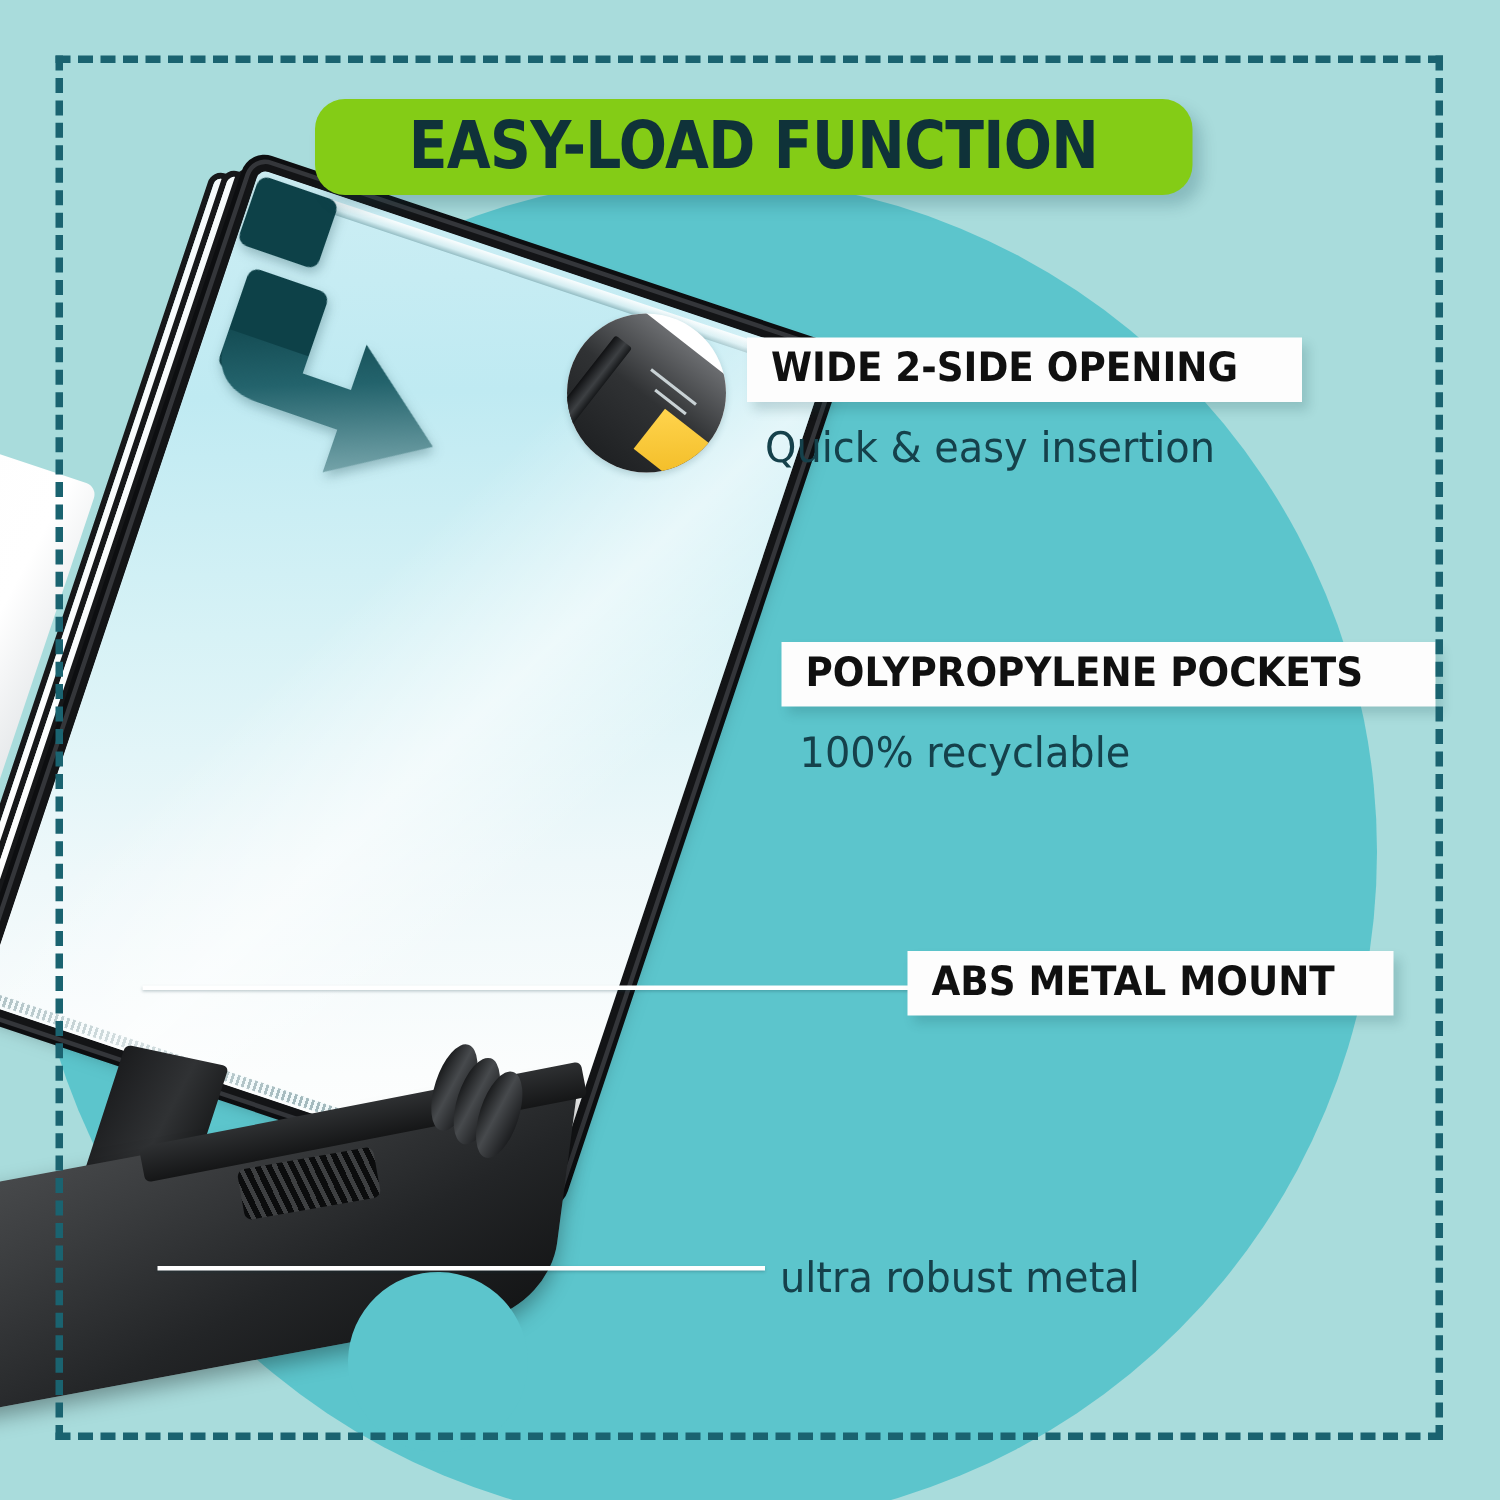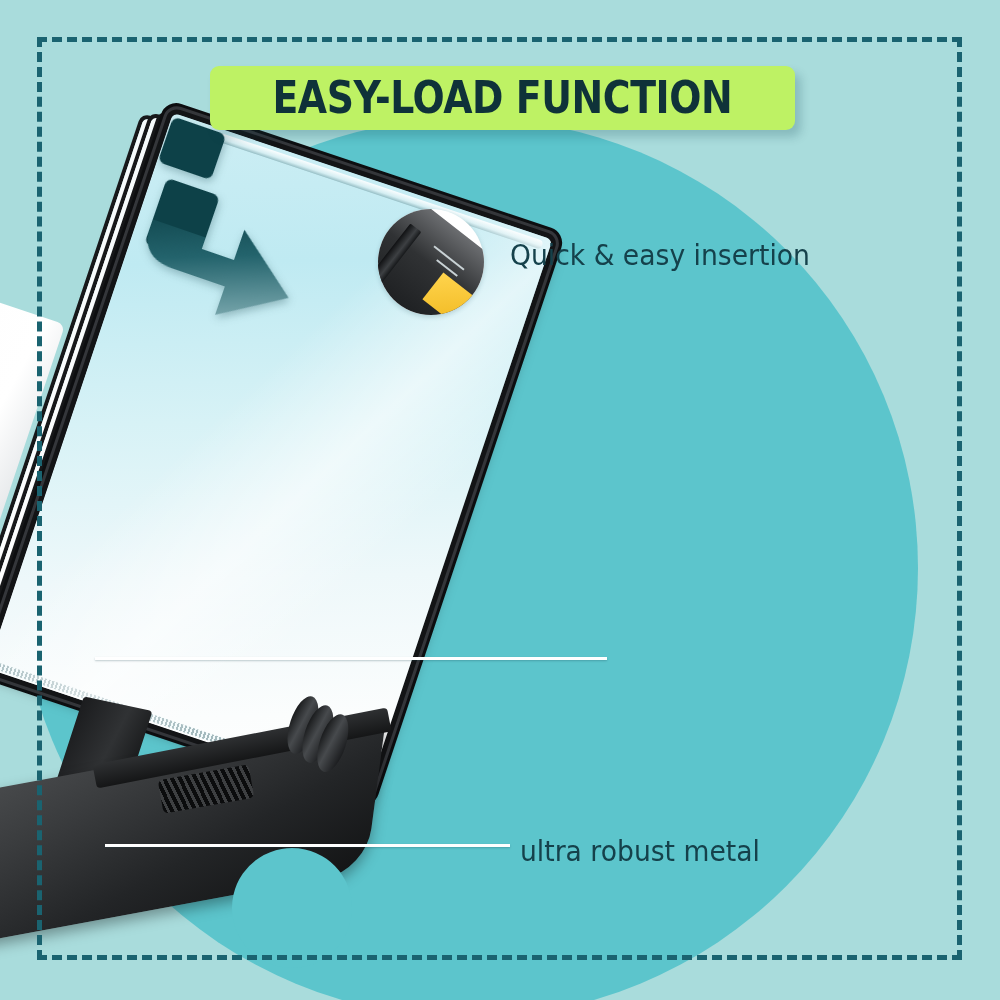--- a/index.html
+++ b/index.html
@@ -42,22 +42,22 @@
     pointer-events: none;
   }
 
   
   .title-banner {
     position: absolute;
     left: 210px;
     top: 66px;
     width: 585px;
     height: 64px;
-    border-radius: 9px;
-    background: #bef264;
+    border-radius: 20px;
+    background: #84cc16;
     box-shadow: 6px 7px 10px rgba(18, 70, 80, 0.22);
     display: flex;
     align-items: center;
     justify-content: center;
   }
   .title-text {
     font-family: "DejaVu Sans", sans-serif;
     font-weight: bold;
     font-size: 44px;
     letter-spacing: -0.5px;
@@ -428,24 +428,38 @@
   <div class="inset-circle">
     <div class="inset-sheet"></div>
     <div class="inset-frame"></div>
     <div class="inset-edge"></div>
     <div class="inset-line l1"></div>
     <div class="inset-line l2"></div>
     <div class="inset-yellow"></div>
   </div>
 
   <div class="callout c-opening">
+    <div class="label-box">
+      <span class="label-text">WIDE 2-SIDE OPENING</span>
+    </div>
     <div class="sub-text">Quick &amp; easy insertion</div>
   </div>
 
-
+  <div class="callout c-pockets">
+    <div class="label-box">
+      <span class="label-text">POLYPROPYLENE POCKETS</span>
+    </div>
+    <div class="sub-text">100% recyclable</div>
+  </div>
+
+  <div class="callout c-mount">
+    <div class="label-box">
+      <span class="label-text">ABS METAL MOUNT</span>
+    </div>
+  </div>
 
   <div class="callout c-base">
     <div class="sub-text">ultra robust metal</div>
   </div>
 
   <div class="dashed-frame"></div>
 
 </div>
 
 </body></html>

